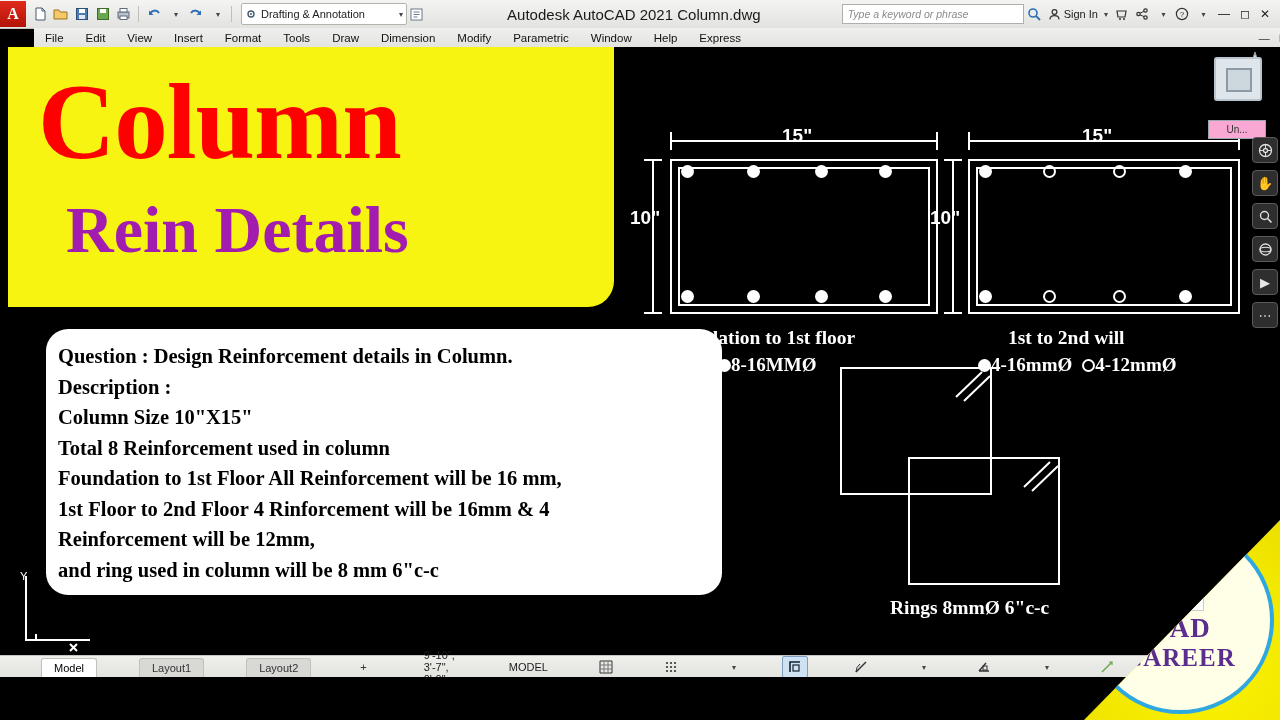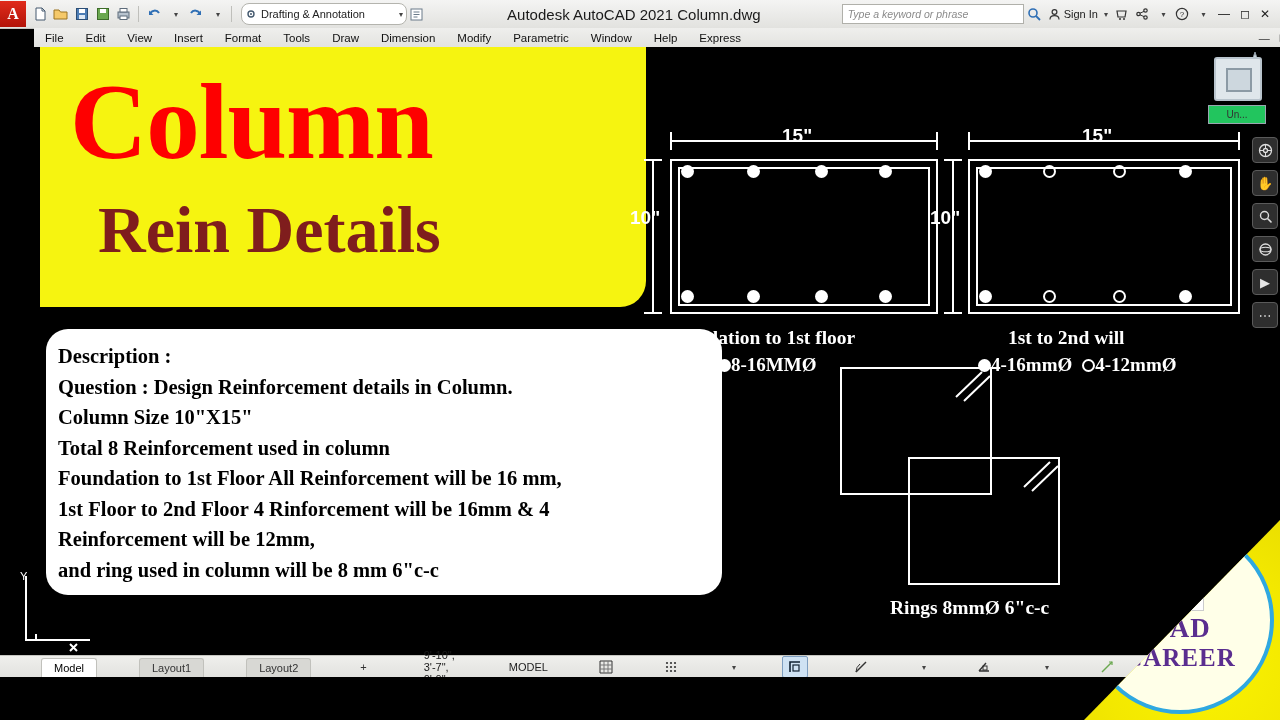--- a/index.html
+++ b/index.html
@@ -56,21 +56,21 @@
   }
   .qicon svg { display: block; }
   .qsep {
     width: 1px; height: 16px; background: #bfbfbb; margin: 0 3px;
   }
   .wsbox {
     display: flex; align-items: center;
     height: 20px;
     border: 1px solid #b4b4ae;
     background: #fff;
-    border-radius: 8px;
+    border-radius: 2px;
     padding: 0 3px;
     font-size: 11px;
     margin-left: 2px;
     min-width: 158px;
   }
   .wsbox .lbl { margin-left: 4px; flex: 1; }
   .caret { font-size: 8px; color: #444; margin-left: 3px;}
   .title-center {
     flex: 1;
     text-align: center;
@@ -135,40 +135,39 @@
     overflow: hidden;
   }
 
   
   .banner {
     position: absolute;
     left: 8px; top: 0px;
     width: 606px; height: 260px;
     background: #f6f410;
     border-radius: 0 0 26px 0;
-    margin-left: 32px;
   }
   .banner .t1 {
     position: absolute;
     left: 30px; top: 22px;
     font-family: "Liberation Serif", serif;
     font-weight: bold;
     font-size: 107px;
     line-height: 107px;
     color: #fe0000;
     letter-spacing: -1px;
   }
   .banner .t2 {
     position: absolute;
     left: 58px; top: 150px;
     font-family: "Liberation Serif", serif;
     font-weight: bold;
     font-size: 66px;
     line-height: 66px;
-    color: #7f1d1d;
+    color: #a21caf;
   }
 
   
   .qbox {
     position: absolute;
     left: 46px; top: 282px;
     width: 676px; height: 266px;
     background: #fff;
     border-radius: 22px;
     padding: 12px 0 0 0;
@@ -274,23 +273,23 @@
     background: #dfe6eb;
     border-radius: 3px;
   }
   .cube-inner {
     position: absolute; left: 10px; top: 9px;
     width: 22px; height: 20px;
     border: 2px solid #8c9aa5;
     background: #cdd7de;
   }
   .ucsbox {
-    position: absolute; left: 8px; top: 52px;
+    position: absolute; left: 8px; top: 67px;
     width: 56px; height: 17px;
-    background: #22c55e;
+    background: #f9a8d4;
     border: 1px solid #9aa6b0;
     color: #333;
     font-size: 10px;
     display: flex; align-items: center; justify-content: center;
   }
 
   
   .statusbar {
     position: absolute;
     left: 0; top: 655px;
@@ -532,22 +531,22 @@
   </div>
 
   <div class="canvas">
 
     <div class="banner">
       <div class="t1">Column</div>
       <div class="t2">Rein Details</div>
     </div>
 
     <div class="qbox">
+      <p>Question : Design Reinforcement details in Column.</p>
       <p>Description :</p>
-      <p>Question : Design Reinforcement details in Column.</p>
       <p>Column Size 10"X15"</p>
       <p>Total 8 Reinforcement used in column</p>
       <p>Foundation to 1st Floor All Reinforcement will be 16 mm,</p>
       <p>1st Floor to 2nd Floor 4 Rinforcement will be 16mm &amp; 4</p>
       <p>Reinforcement will be 12mm,</p>
       <p>and ring used in column will be 8 mm 6"c-c</p>
     </div>
 
     <div class="detail" style="left:630px; top:30px; width:290px; height:300px;">
 

